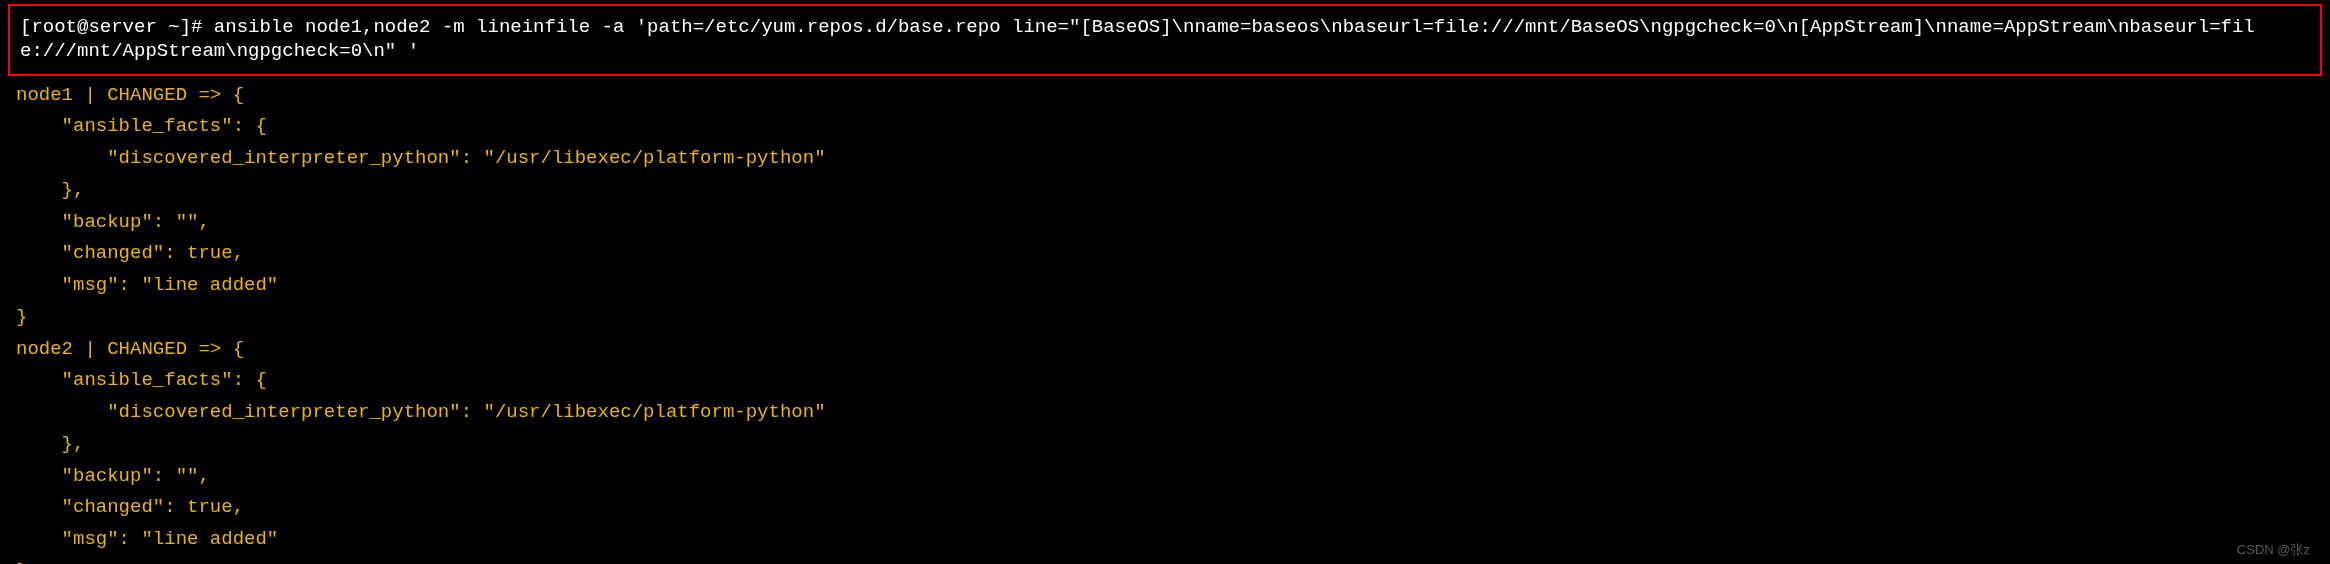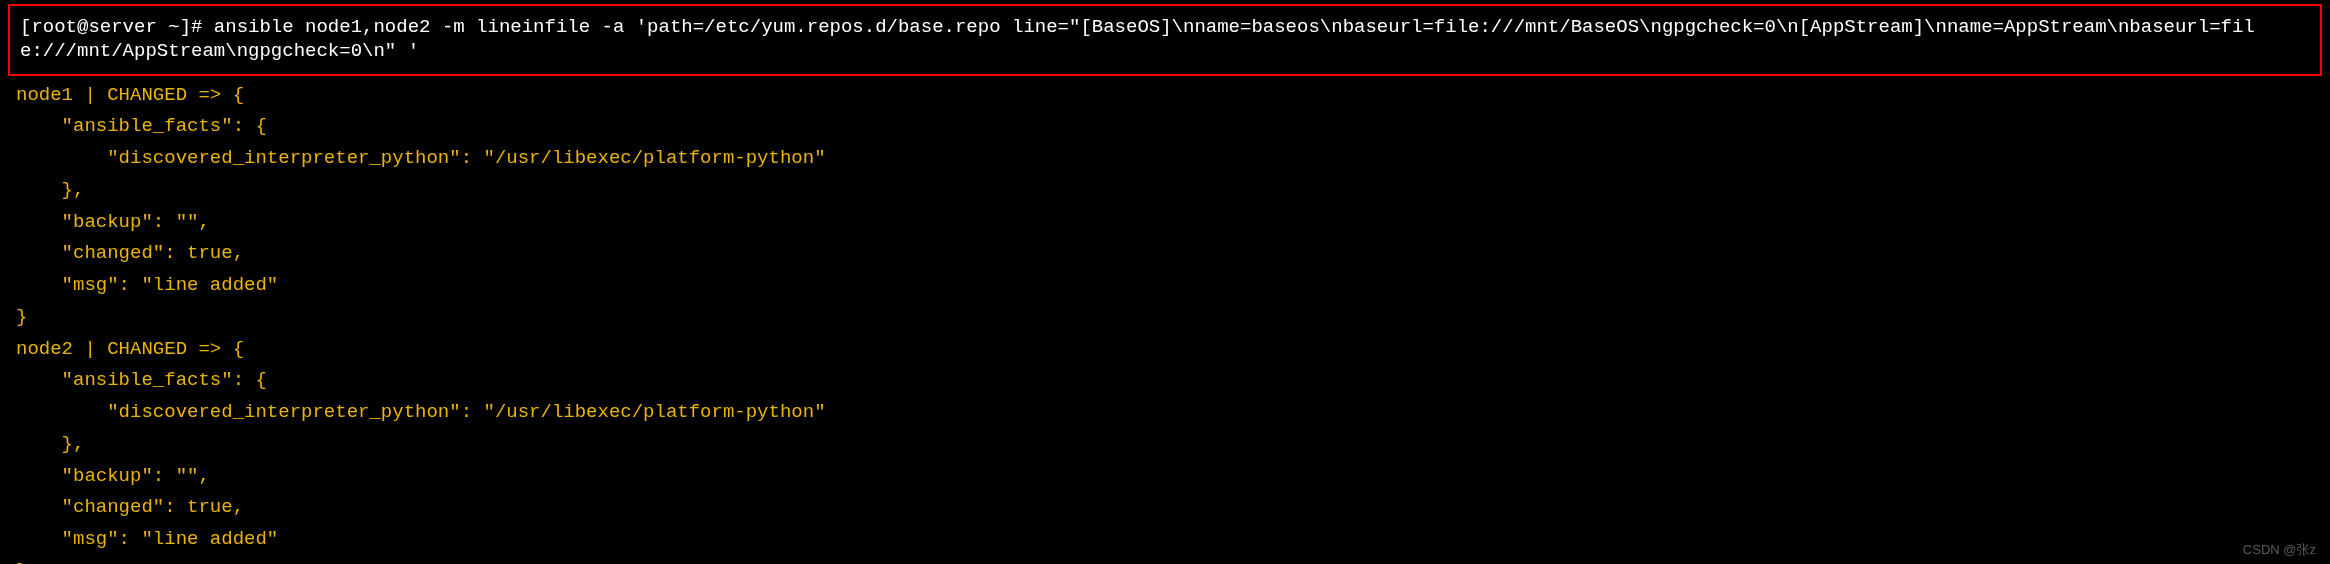--- a/index.html
+++ b/index.html
@@ -28,21 +28,21 @@
   .cursor {
     display: inline-block;
     width: 11px;
     height: 20px;
     background: #22ee22;
     vertical-align: text-bottom;
   }
   pre { margin:8px; font-family: inherit; white-space: pre-wrap; word-break: break-all;}
   .watermark {
     position: absolute;
-    right: 14px;
+    right: 20px;
     bottom: 6px;
     color: #5a5a5a;
     font-size: 13px;
     font-family: sans-serif;
     margin-top: 40px;
   }
 </style>
 </head>
 <body>
 

